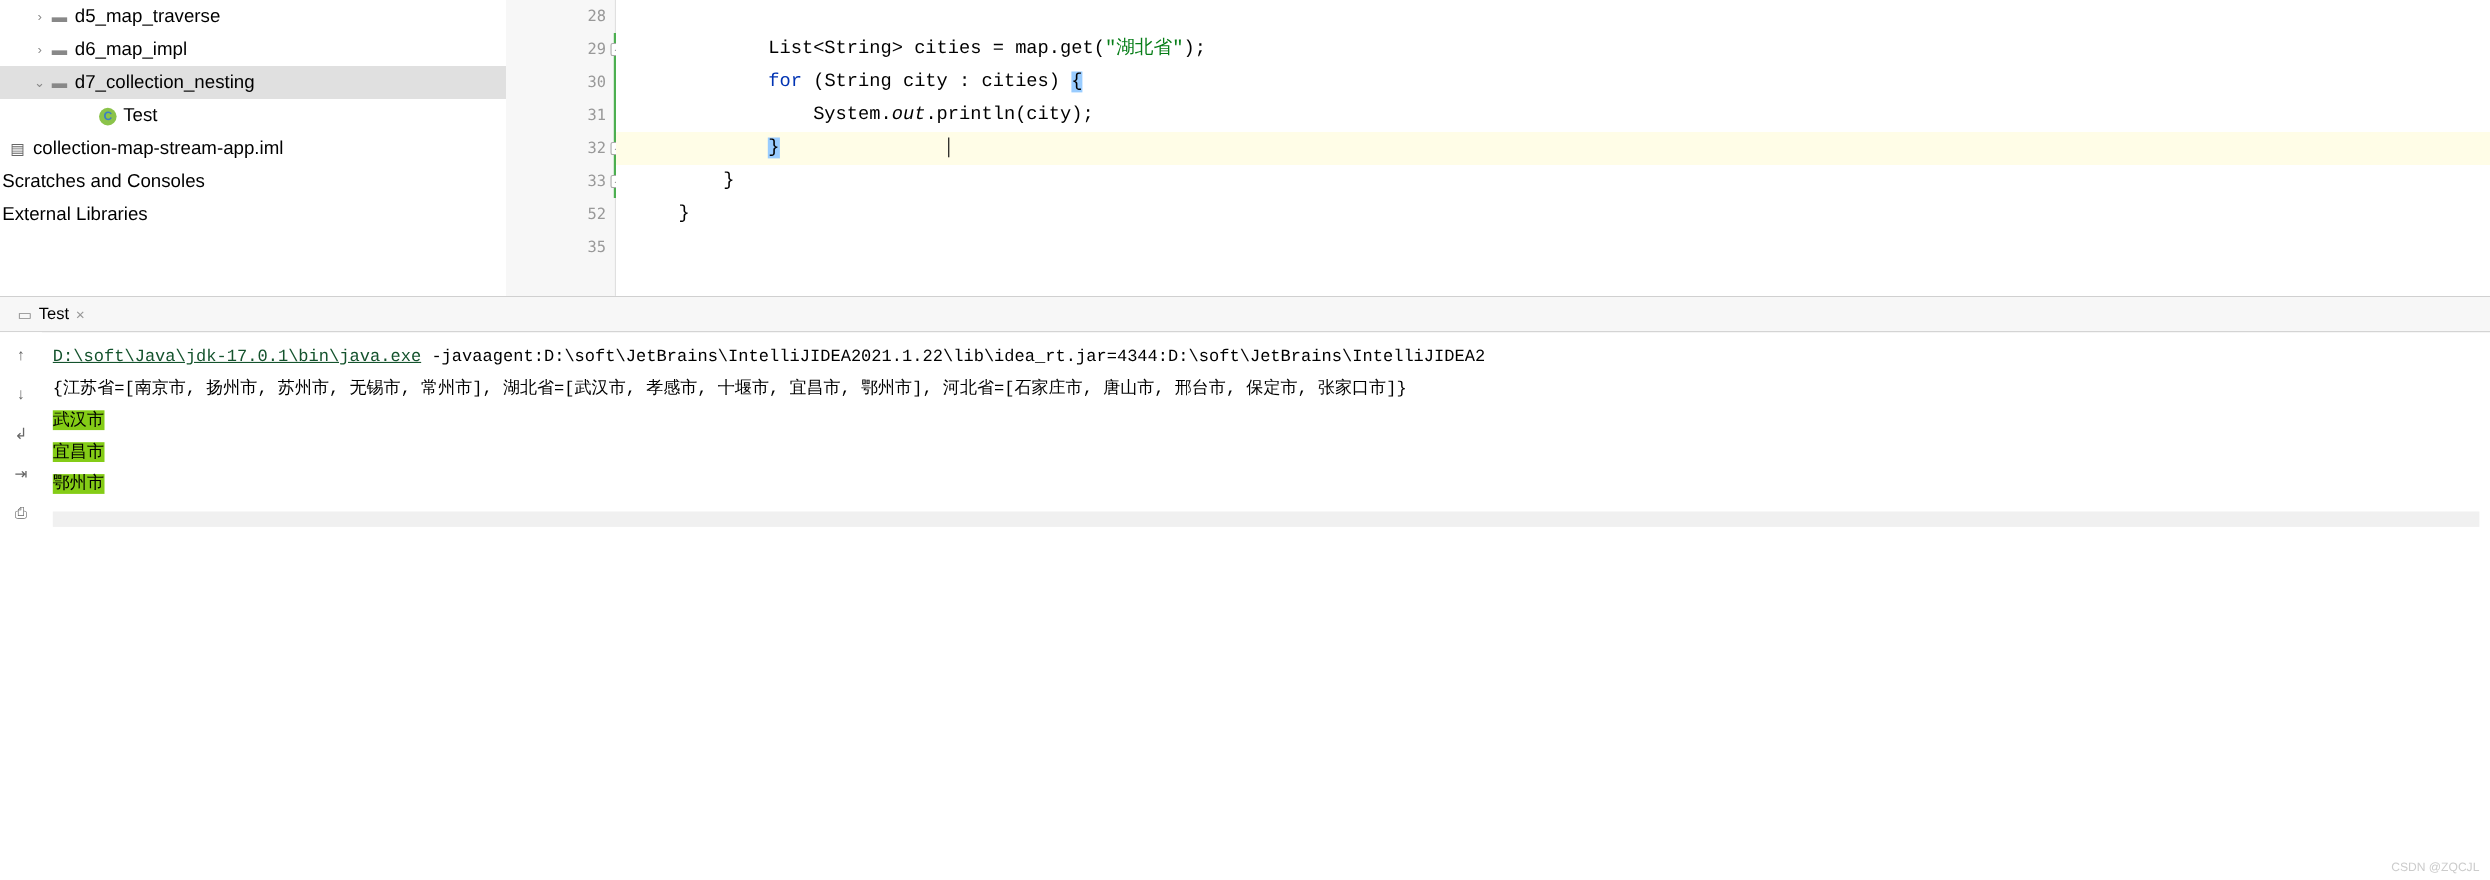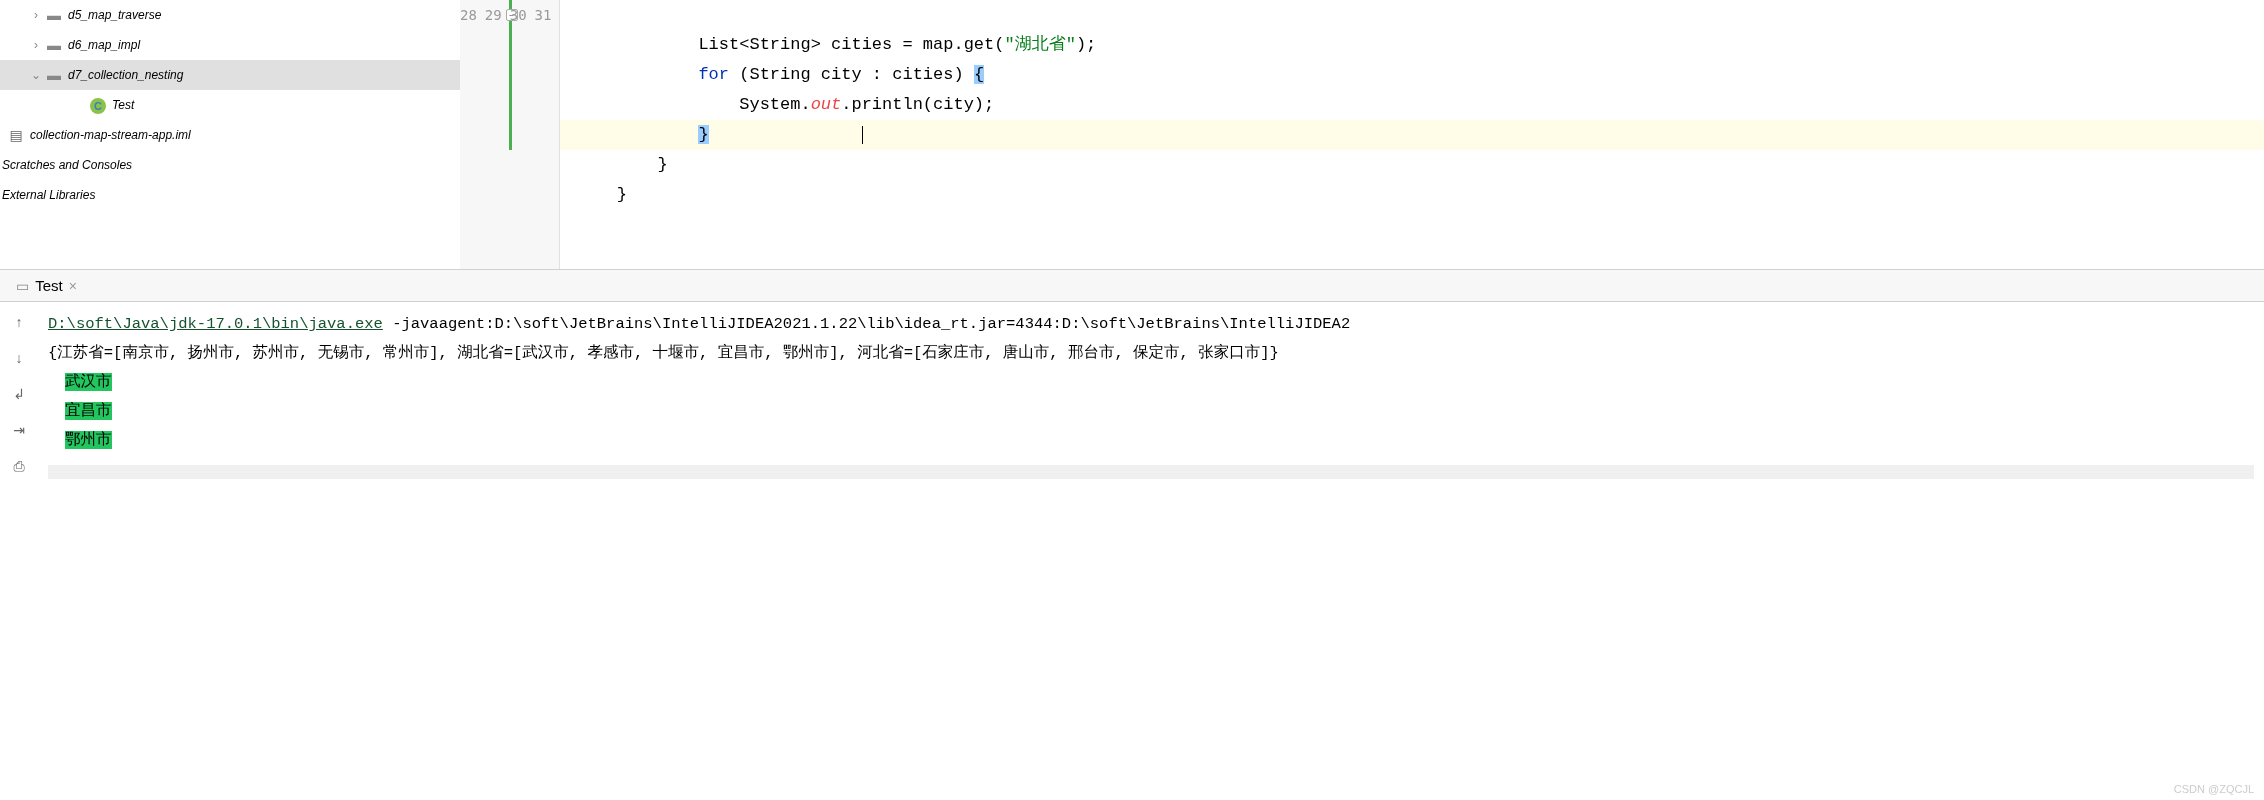--- a/index.html
+++ b/index.html
@@ -8,47 +8,47 @@
 .top-area { display: flex; height: 270px; border-bottom: 1px solid #d0d0d0; }
 .project-tree { width: 460px; background: #fff; overflow: hidden; position: relative; }
 .tree-item { display: flex; align-items: center; height: 30px; cursor: pointer; }
 .tree-item.selected { background: #e0e0e0; }
 .tree-indent { display: inline-block; }
 .tree-arrow { width: 16px; text-align: center; color: #888; font-size: 12px; }
 .tree-icon { width: 20px; text-align: center; margin-right: 4px; }
 .folder-icon { color: #888; }
 .class-icon { display: inline-flex; align-items: center; justify-content: center; width: 16px; height: 16px; border-radius: 50%; background: #8bc34a; color: #fff; font-size: 10px; font-weight: bold; }
 .class-icon-inner { color: #3c7cc5; font-weight: bold; font-size: 11px; }
-.tree-label { font-size: 12px; font-style: italic; }
+.tree-label { font-size: 17px; }
 .iml-icon { color: #666; }
-.gutter { width: 100px; background: #f7f7f7; border-right: 1px solid #e0e0e0; display: flex; flex-direction: row; padding-top: 0; }
+.gutter { width: 100px; background: #f7f7f7; border-right: 1px solid #e0e0e0; display: flex; flex-direction: column; padding-top: 0; }
 .gutter-row { height: 30px; display: flex; align-items: center; justify-content: flex-end; padding-right: 8px; color: #999; font-family: Consolas, monospace; font-size: 14px; position: relative; }
 .fold-marker { position: absolute; right: -8px; width: 12px; height: 12px; border: 1px solid #aaa; background: #fff; border-radius: 2px; display: flex; align-items: center; justify-content: center; font-size: 8px; color: #666; }
 .change-marker { position: absolute; right: -2px; width: 3px; height: 100%; background: #4caf50; }
 .editor { flex: 1; background: #fff; font-family: Consolas, "Courier New", monospace; font-size: 17px; line-height: 30px; position: relative; }
 .code-line { height: 30px; padding-left: 16px; white-space: pre; }
 .code-line.highlighted { background: #fffde7; }
 .kw { color: #0033b3; }
 .str { color: #067d17; }
-.field { color: #ef4444; font-style: italic; }
+.field { color: #000000; font-style: italic; }
 .brace-hl { background: #99ccff; }
 .cursor { display: inline-block; width: 1px; height: 18px; background: #000; vertical-align: middle; }
 .bottom-area { flex: 1; display: flex; flex-direction: column; }
 .tab-bar { height: 32px; display: flex; align-items: center; background: #f7f7f7; border-bottom: 1px solid #d0d0d0; padding-left: 8px; }
 .tab { display: flex; align-items: center; padding: 4px 8px; gap: 6px; }
 .tab-icon { color: #888; }
 .tab-label { font-size: 15px; }
 .tab-close { color: #999; cursor: pointer; font-size: 14px; }
 .console-wrapper { flex: 1; display: flex; }
 .console-gutter { width: 38px; background: #fff; display: flex; flex-direction: column; align-items: center; padding-top: 8px; gap: 12px; }
 .console-gutter-btn { width: 24px; height: 24px; display: flex; align-items: center; justify-content: center; color: #666; cursor: pointer; }
 .console-content { flex: 1; padding: 8px 10px; font-family: Consolas, "Courier New", monospace; font-size: 15.5px; line-height: 29px; overflow: hidden; }
 .console-line { white-space: pre; }
 .exe-link { color: #14532d; text-decoration: underline; }
-.selected-output { background: #22c55e; display: inline; margin-left: 17px; }
+.selected-output { background: #84cc16; display: inline; }
 .scrollbar-area { height: 14px; background: #f0f0f0; margin-top: 10px; }
 .watermark { position: absolute; right: 10px; bottom: 5px; font-size: 11px; color: #ccc; }
 </style>
 </head>
 <body>
 
 <div class="main-container">
   <div class="top-area">
     <div class="project-tree">
       <div class="tree-item">

